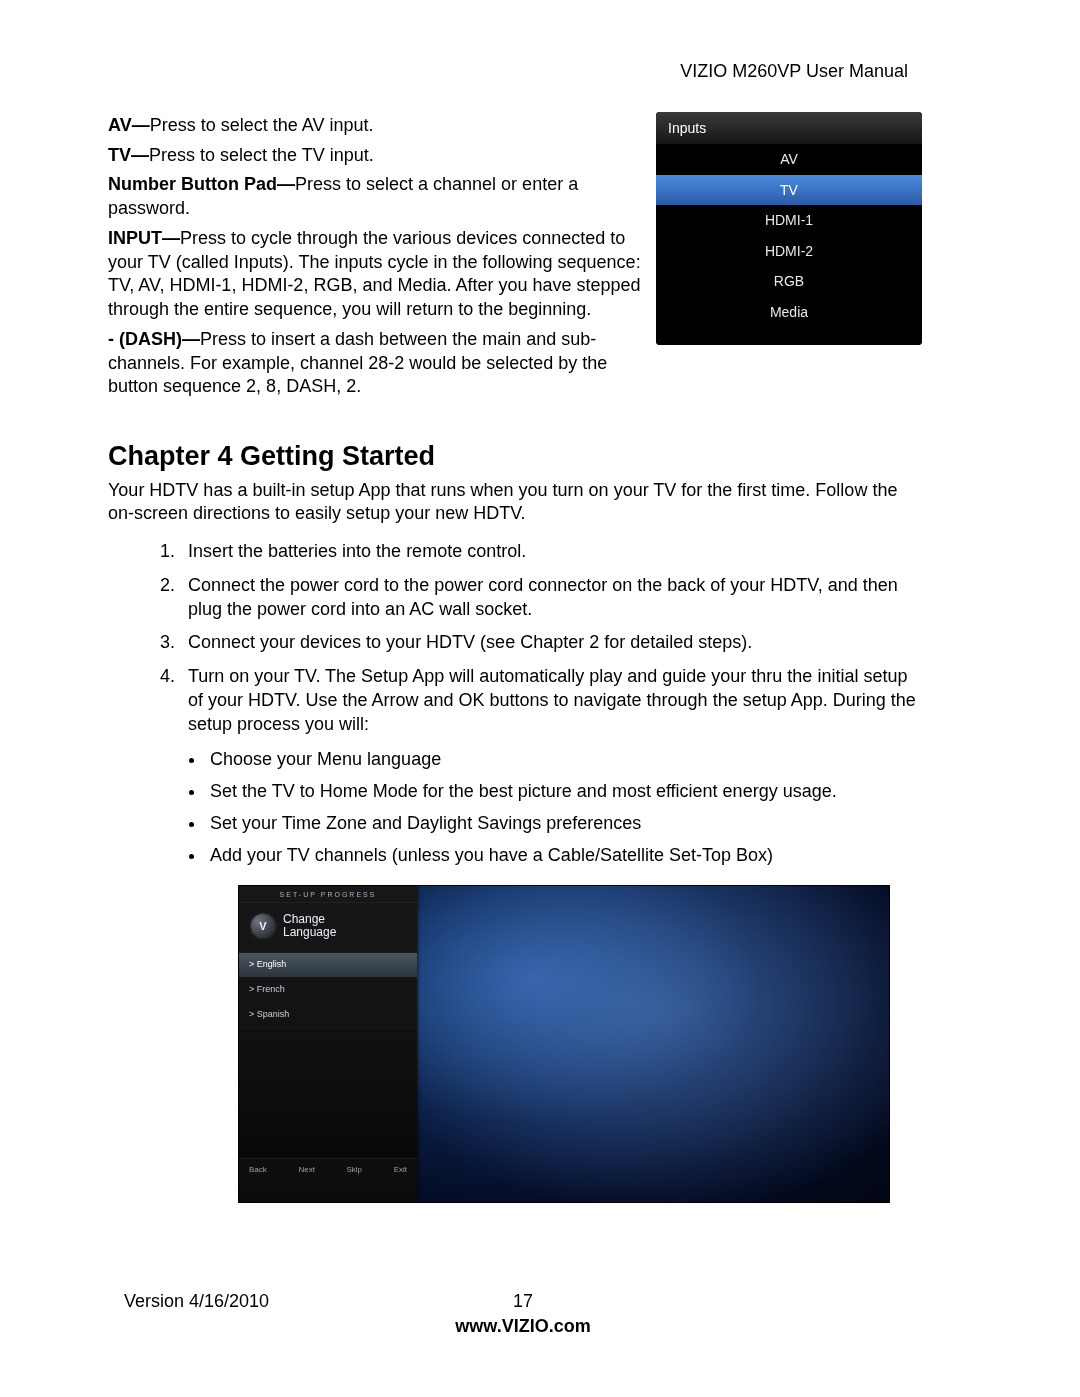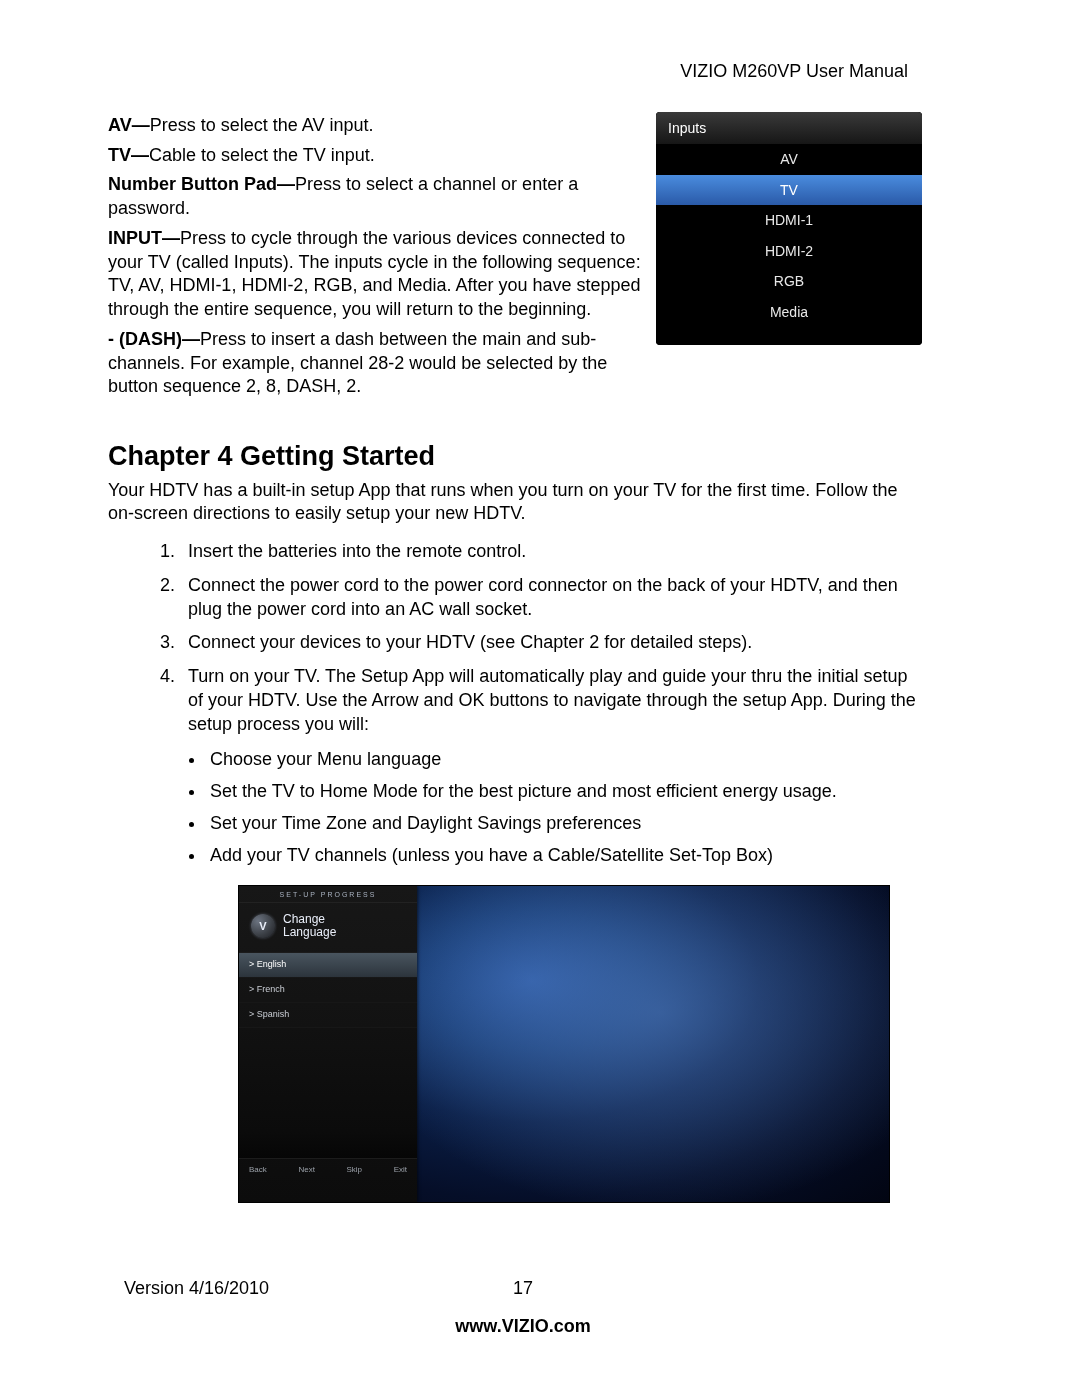--- a/index.html
+++ b/index.html
@@ -187,38 +187,38 @@
   .footer .row1 .pg {
     position: absolute;
     left: 0;
     right: 0;
     text-align: center;
     pointer-events: none;
   }
   .footer .row2 {
     text-align: center;
     font-weight: bold;
-    margin-top: 15px;
+    margin-top: 2px;
   }
 </style>
 </head>
 <body>
 
 <div class="page">
 
   <div class="header-right">VIZIO M260VP User Manual</div>
 
   <div class="upper-block">
 
     <div class="upper-text">
       <p>
         <strong>AV—</strong><span>Press to select the AV input.</span>
       </p>
       <p>
-        <strong>TV—</strong><span>Cable to select the TV input.</span>
+        <strong>TV—</strong><span>Press to select the TV input.</span>
       </p>
       <p>
         <strong>Number Button Pad—</strong><span>Press to select a channel or enter a password.</span>
       </p>
       <p>
         <strong>INPUT—</strong><span>Press to cycle through the various devices connected to your TV (called Inputs). The inputs cycle in the following sequence: TV, AV, HDMI-1, HDMI-2, RGB, and Media. After you have stepped through the entire sequence, you will return to the beginning.</span>
       </p>
       <p>
         <strong>- (DASH)—</strong><span>Press to insert a dash between the main and sub-channels. For example, channel 28-2 would be selected by the button sequence 2, 8, DASH, 2.</span>
       </p>

